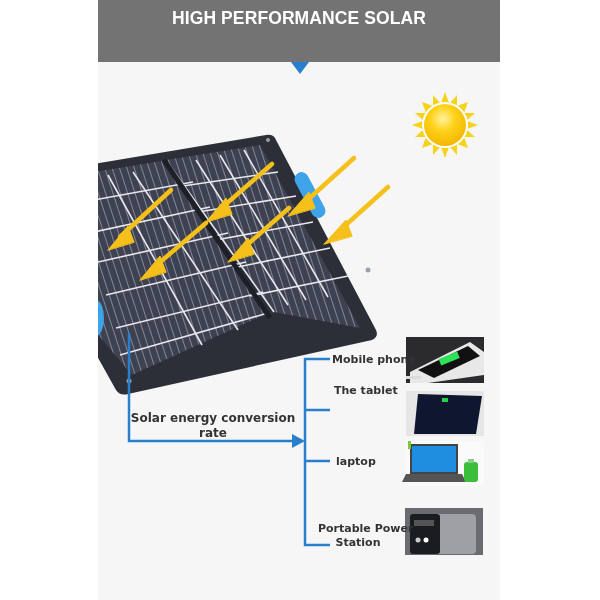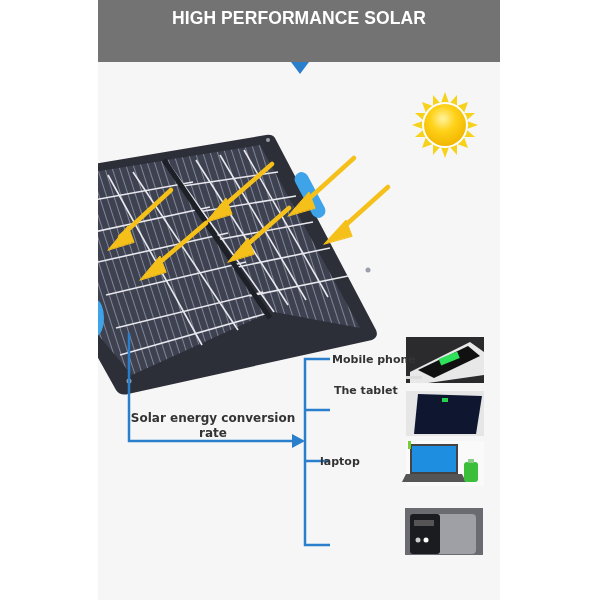--- a/index.html
+++ b/index.html
@@ -160,15 +160,19 @@
       <circle cx="328" cy="540" r="2.5" fill="#fff"></circle>
     </g>
   </svg>
 
   <div class="rate">
     <div>Solar energy conversion rate</div>
   </div>
 
   <div class="label" style="left:234px; top:353px;">Mobile phone</div>
   <div class="label" style="left:236px; top:384px;">The tablet</div>
-  <div class="label" style="left:222px; top:455px;">laptop</div>
+  <div class="label" style="left:238px; top:455px;">laptop</div>
+  <div class="label" style="left:220px; top:522px; text-align:center; width:80px; line-height:14px;">
+    <div>Portable Power</div>
+    <div>Station</div>
+  </div>
 
 </div>
 
 </body></html>

